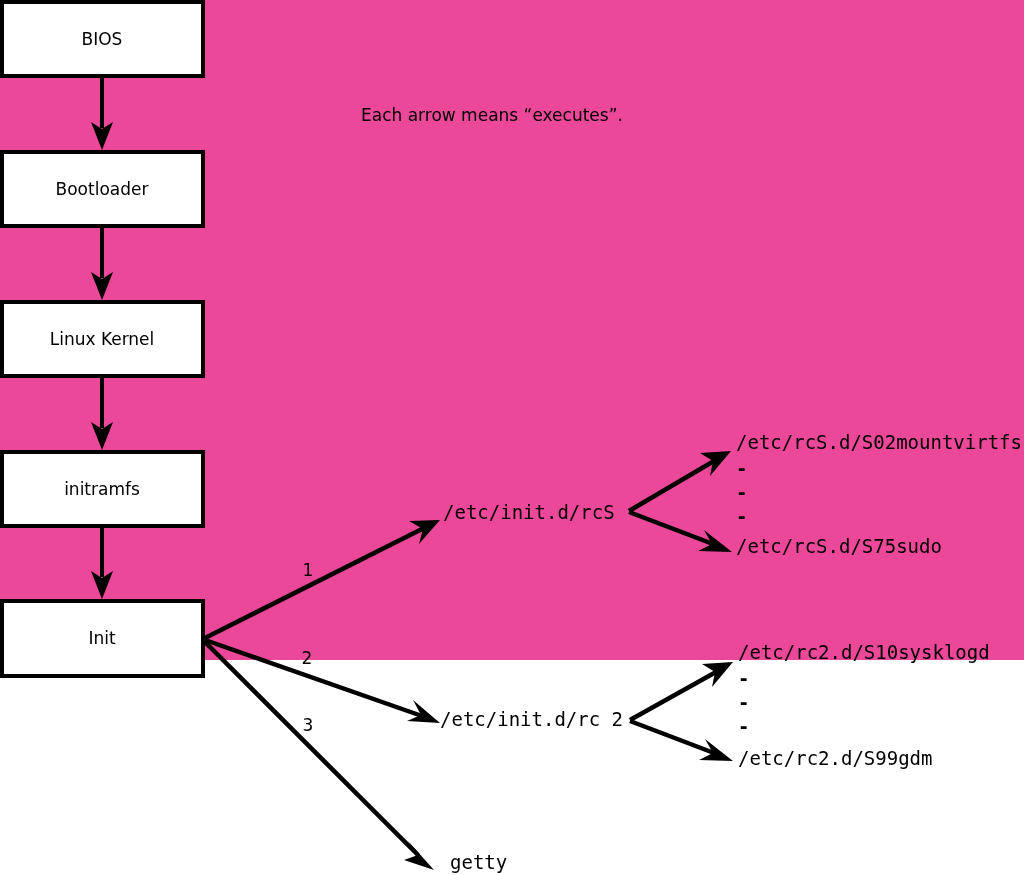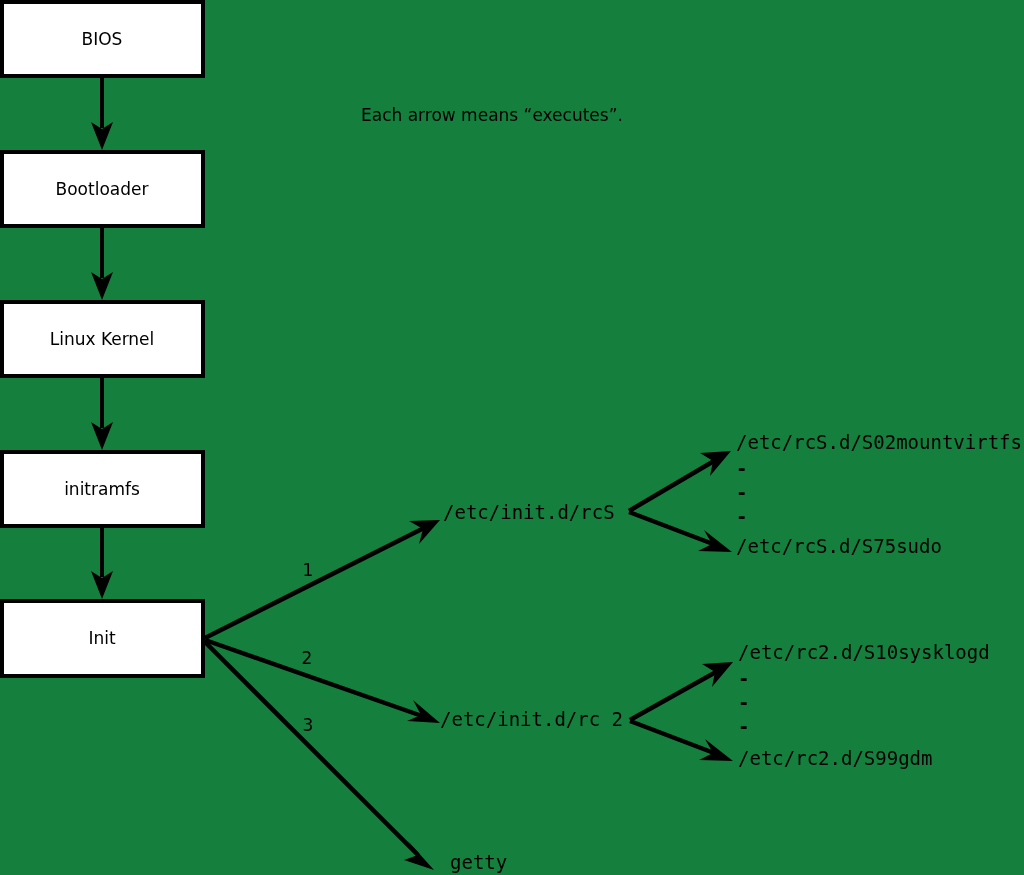--- a/index.html
+++ b/index.html
@@ -9,22 +9,22 @@
   }
   body {
     width: 1024px;
     height: 875px;
     overflow: hidden;
     font-family: "Liberation Sans", sans-serif;
   }
   #diagram-root {
     position: relative;
     width: 1024px;
-    height: 875px;
-    background: #15803d;
+    height: 660px;
+    background: #ec4899;
   }
   svg#boot-diagram {
     display: block;
     width: 1024px;
     height: 875px;
   }
   .node-box {
     fill: #ffffff;
     stroke: #000000;
     stroke-width: 4;

